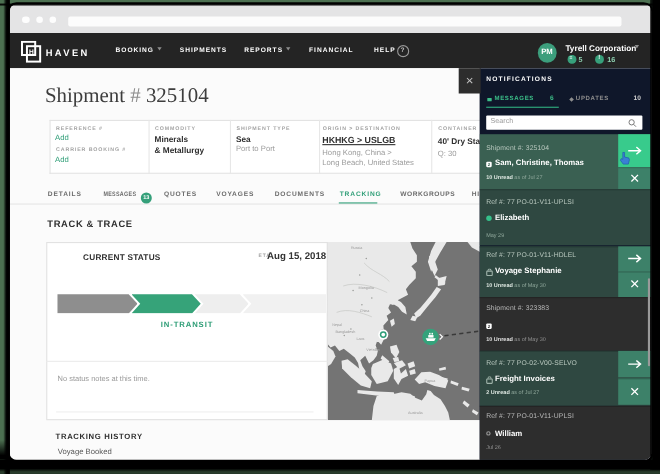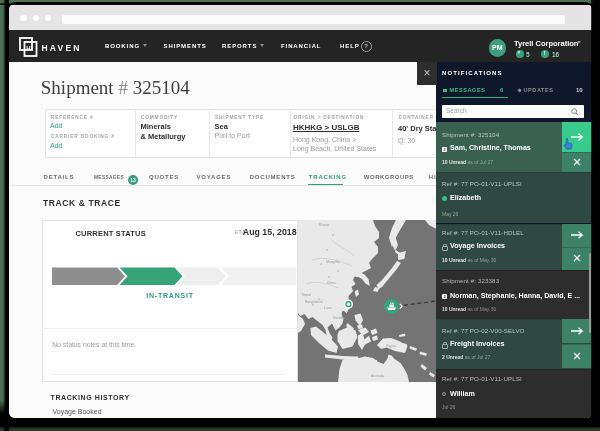--- a/index.html
+++ b/index.html
@@ -254,27 +254,26 @@
     <svg class="abs" style="left:134.5px;top:169.8px;" width="13" height="8" viewBox="0 0 13 8">
         <path d="M0,4 L11,4 M7.5,0.7 L11.3,4 L7.5,7.3" stroke="#fff" stroke-width="1.3" fill="none"></path>
       </svg>
     <div class="abs" style="left:126px;top:185.5px;width:30px;height:22.6px;background:#3d8169;border-top:1px solid rgba(0,0,0,0.15);box-sizing:border-box;"></div>
     <svg class="abs" style="left:137px;top:192.8px;" width="8" height="8" viewBox="0 0 8 8">
         <path d="M1,1 L7,7 M7,1 L1,7" stroke="#fff" stroke-width="1.2"></path>
       </svg>
     <div class="abs" style="left:6px;top:167.3px;color:#b9c8bf;font-size:6.2px;letter-spacing:0.1px;">Ref #: 77 PO-01-V11-HDLEL</div>
     <div class="abs" style="left:6px;top:184.2px;width:4px;height:3.2px;border:0.8px solid #9fb3a9;border-radius:1px;"></div>
     <div class="abs" style="left:6.8px;top:182.1px;width:2.4px;height:2.5px;border:0.8px solid #9fb3a9;border-bottom:none;border-radius:2px 2px 0 0;"></div>
-    <div class="abs" style="left:14px;top:180.8px;color:#fff;font-size:7.1px;font-weight:bold;">Voyage Invoices</div>
+    <div class="abs" style="left:14px;top:180.8px;color:#fff;font-size:7.1px;font-weight:bold;">Voyage Stephanie</div>
     <div class="abs" style="left:6px;top:195.8px;font-size:5px;color:#8fa79b;"><b style="color:#dfe8e2;">10 Unread</b> as of May 30</div>
 
     <div class="abs" style="left:0;top:208.1px;width:156px;height:49.1px;background:#2d2d2d;border-top:1px solid #242424;box-sizing:border-box;"></div>
     <div class="abs" style="left:6px;top:215.3px;color:#b9b9b9;font-size:6.2px;letter-spacing:0.1px;">Shipment #: 323383</div>
     <div class="abs" style="left:6px;top:232.29999999999998px;width:5px;height:5px;background:#fff;border-radius:1px;color:#2d2d2d;font-size:4px;font-weight:bold;text-align:center;line-height:5px;">2</div>
-    <div class="abs" style="left:14px;top:230.1px;color:#fff;font-size:7.1px;font-weight:bold;">Norman, Stephanie, Hanna, David, E ...</div>
     <div class="abs" style="left:6px;top:244.3px;font-size:5px;color:#909090;"><b style="color:#e0e0e0;">10 Unread</b> as of May 30</div>
 
     <div class="abs" style="left:0;top:257.2px;width:156px;height:50.0px;background:#2f4841;border-top:1px solid #273d37;box-sizing:border-box;"></div>
     <div class="abs" style="left:126px;top:257.2px;width:30px;height:24.8px;background:#3d8169;"></div>
     <svg class="abs" style="left:134.5px;top:265.6px;" width="13" height="8" viewBox="0 0 13 8">
         <path d="M0,4 L11,4 M7.5,0.7 L11.3,4 L7.5,7.3" stroke="#fff" stroke-width="1.3" fill="none"></path>
       </svg>
     <div class="abs" style="left:126px;top:282.0px;width:30px;height:24.7px;background:#3d8169;border-top:1px solid rgba(0,0,0,0.15);box-sizing:border-box;"></div>
     <svg class="abs" style="left:137px;top:290.4px;" width="8" height="8" viewBox="0 0 8 8">
         <path d="M1,1 L7,7 M7,1 L1,7" stroke="#fff" stroke-width="1.2"></path>

